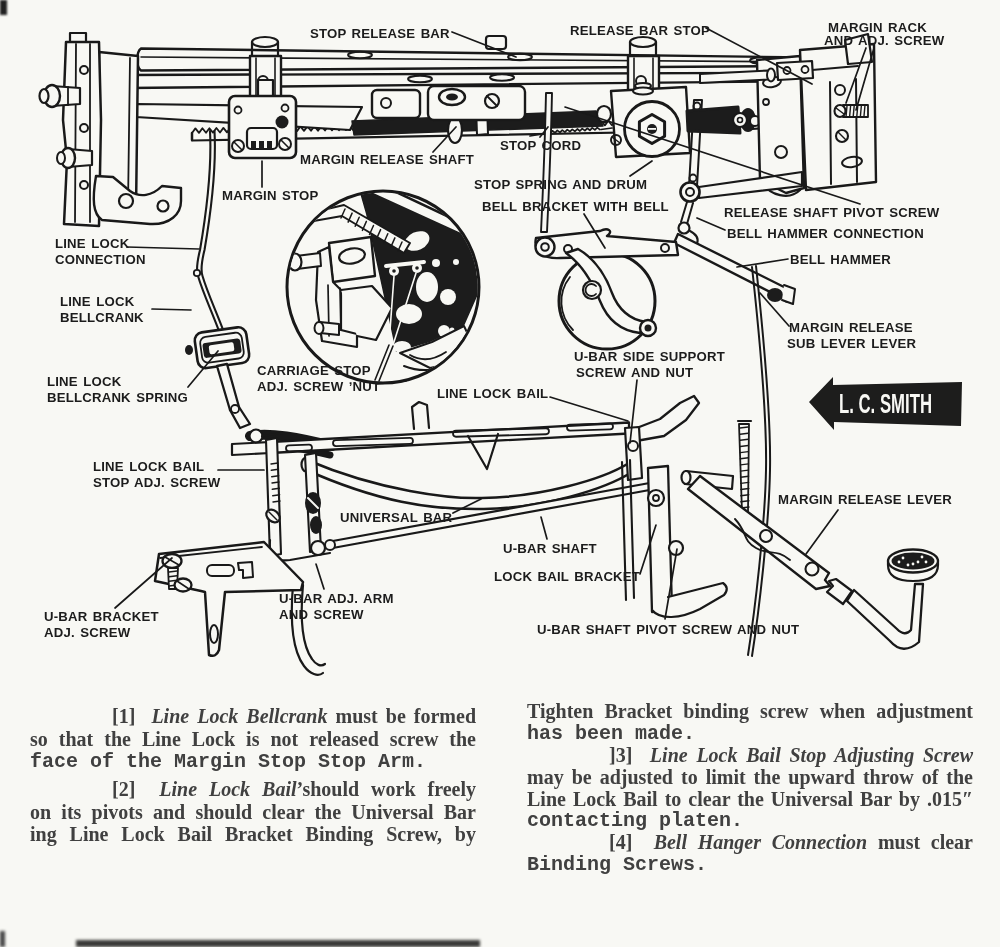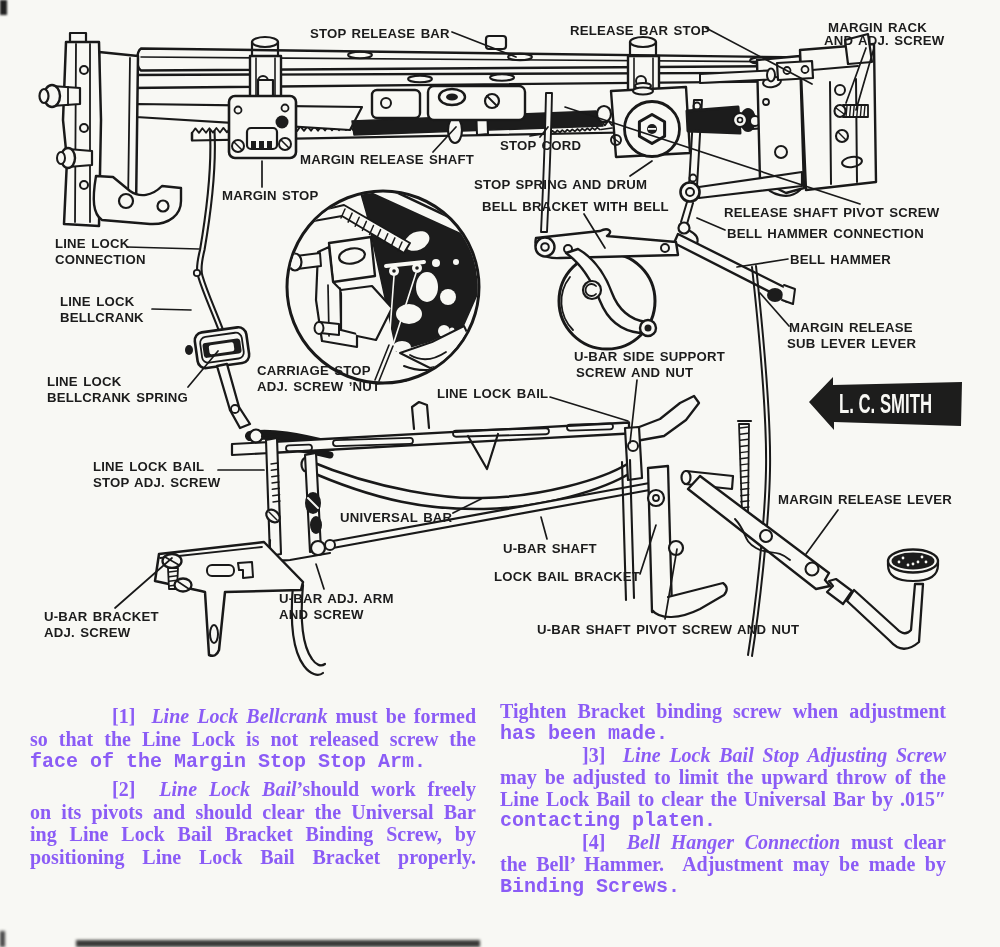--- a/index.html
+++ b/index.html
@@ -1,26 +1,26 @@
 <!DOCTYPE html>
 <html><head>
 <meta charset="utf-8">
 <style>
   html,body{margin:0;padding:0;}
   body{width:1000px;height:947px;background:#f8f8f4;position:relative;overflow:hidden;
        font-family:"Liberation Serif", serif;color:#1b1b1b;}
   #diagram{position:absolute;left:0;top:0;}
-  .col{position:absolute;font-size:20px;font-weight:700;color:#8b5cf6;}
+  .col{position:absolute;font-size:20px;font-weight:700;color:#404040;}
   .jl{text-align:justify;text-align-last:justify;height:22.8px;line-height:22.8px;white-space:normal;}
   .jl2{height:21.9px;line-height:21.9px;}
   .last{text-align-last:left;font-family:Liberation Mono, monospace;}
   .ind{padding-left:82px;display:inline;}
   i{font-style:italic;}
   #colL{left:30px;top:705px;width:446px;}
-  #colR{left:500px;top:701px;width:446px;}
+  #colR{left:527px;top:701px;width:446px;}
   .gap{height:4.5px;}
   #smudge{position:absolute;left:76px;top:940px;width:404px;height:7px;background:#3a3a38;filter:blur(1.5px);}
   #cornermark{position:absolute;left:0;top:0;width:7px;height:15px;background:#222;filter:blur(1px);}
   #cornermark2{position:absolute;left:0;top:931px;width:5px;height:16px;background:#444;filter:blur(1.5px);}
 </style>
 </head>
 <body>
 <svg id="diagram" width="1000" height="690" viewBox="0 0 1000 690" fill="none" stroke="#191919" stroke-width="2.5" stroke-linecap="round" stroke-linejoin="round">
 <path d="M192.0,133.0 L195.4,128.4 L199.0,132.9 L202.4,128.3 L206.0,132.7 L209.4,128.2 L213.0,132.6 L216.4,128.0 L220.0,132.5 L223.4,127.9 L227.0,132.4 L230.4,127.8 L234.0,132.2 L237.4,127.7 L241.0,132.1 L244.4,127.5 L248.0,132.0 L251.4,127.4 L255.0,131.8 L258.4,127.3 L262.0,131.7 L265.4,127.1 L269.0,131.6 L272.4,127.0 L276.0,131.4 L279.4,126.9 L283.0,131.3 L286.4,126.8 L290.0,131.2 L293.4,126.6 L297.0,131.1 L300.4,126.5 L304.0,130.9 L307.4,126.4 L311.0,130.8 L314.4,126.2 L318.0,130.7 L321.4,126.1 L325.0,130.5 L328.4,126.0 L332.0,130.4 L335.4,125.8 L339.0,130.3 L342.4,125.7 L346.0,130.1 L349.4,125.6 L353.0,130.0 L356.4,125.5 L360.0,129.9 L363.4,125.3 L367.0,129.8 L370.4,125.2 L374.0,129.6 L377.4,125.1 L381.0,129.5 L384.4,124.9 L388.0,129.4 L391.4,124.8 L395.0,129.2 L398.4,124.7 L402.0,129.1 L405.4,124.5 L409.0,129.0 L412.4,124.4 L416.0,128.9 L419.4,124.3 L423.0,128.7 L426.4,124.2 L430.0,128.6 L433.4,124.0 L437.0,128.5 L440.4,123.9 L444.0,128.3 L447.4,123.8 L451.0,128.2 L454.4,123.6 L458.0,128.1 L461.4,123.5 L465.0,127.9 L468.4,123.4 L472.0,127.8 L475.4,123.3 L479.0,127.7 L482.4,123.1 L485.9,127.6 L489.4,123.0 L492.9,127.4 L496.4,122.9 L499.9,127.3 L503.4,122.7 L506.9,127.2 L510.4,122.6 L513.9,127.0 L517.4,122.5 L520.9,126.9 L524.4,122.3 L527.9,126.8 L531.4,122.2 L534.9,126.6 L538.4,122.1 L541.9,126.5 L545.4,122.0 L548.9,126.4 L552.4,121.8 L555.9,126.3 L559.4,121.7 L562.9,126.1 L566.4,121.6 L569.9,126.0 L573.4,121.4 L576.9,125.9 L580.4,121.3 L583.9,125.7 L587.3,121.2 L590.9,125.6 L594.3,121.0 L597.9,125.5 L601.3,120.9 L604.9,125.4 L608.3,120.8 L611.9,125.2 L615.3,120.7 L618.9,125.1 L622.3,120.5 L625.9,125.0 L629.3,120.4 L632.9,124.8 L636.3,120.3 L639.9,124.7 L643.3,120.1 L646.9,124.6 L650.3,120.0 L653.9,124.4 L657.3,119.9 L660.9,124.3 L664.3,119.8 L667.9,124.2 L671.3,119.6 L674.9,124.1 L678.3,119.5 L681.9,123.9 L685.3,119.4 L688.9,123.8 L692.3,119.2 L695.9,123.7 L699.3,119.1 L702.9,123.5" stroke-width="1.8"></path>
 <line x1="192" y1="133" x2="192" y2="140"></line>
@@ -398,30 +398,28 @@
 </svg>
 
 <div id="colL" class="col">
   <div class="jl"><span class="ind"></span>[1]&nbsp;&nbsp;<i>Line Lock Bellcrank</i> must be formed</div>
   <div class="jl">so that the Line Lock is not released screw the</div>
   <div class="jl last">face of the Margin Stop Stop Arm.</div>
   <div class="gap"></div>
   <div class="jl"><span class="ind"></span>[2]&nbsp;&nbsp;<i>Line Lock Bail</i>’should work freely</div>
   <div class="jl">on its pivots and should clear the Universal Bar</div>
   <div class="jl">ing Line Lock Bail Bracket Binding Screw, by</div>
-  <div class="jl">positioning Line Lock Bail Bracket properly.</div>
 </div>
 
 <div id="colR" class="col">
   <div class="jl jl2">Tighten Bracket binding screw when adjustment</div>
   <div class="jl jl2 last">has been made.</div>
   <div class="jl jl2"><span class="ind"></span>]3]&nbsp;&nbsp;<i>Line Lock Bail Stop Adjusting Screw</i></div>
   <div class="jl jl2">may be adjusted to limit the upward throw of the</div>
   <div class="jl jl2">Line Lock Bail to clear the Universal Bar by .015″</div>
   <div class="jl jl2 last">contacting platen.</div>
   <div class="jl jl2"><span class="ind"></span>[4]&nbsp;&nbsp;<i>Bell Hanger Connection</i> must clear</div>
-  <div class="jl jl2">the Bell’ Hammer.&nbsp; Adjustment may be made by</div>
   <div class="jl jl2 last">Binding Screws.</div>
 </div>
 
 <div id="smudge"></div>
 <div id="cornermark"></div>
 <div id="cornermark2"></div>
 
 </body></html>

